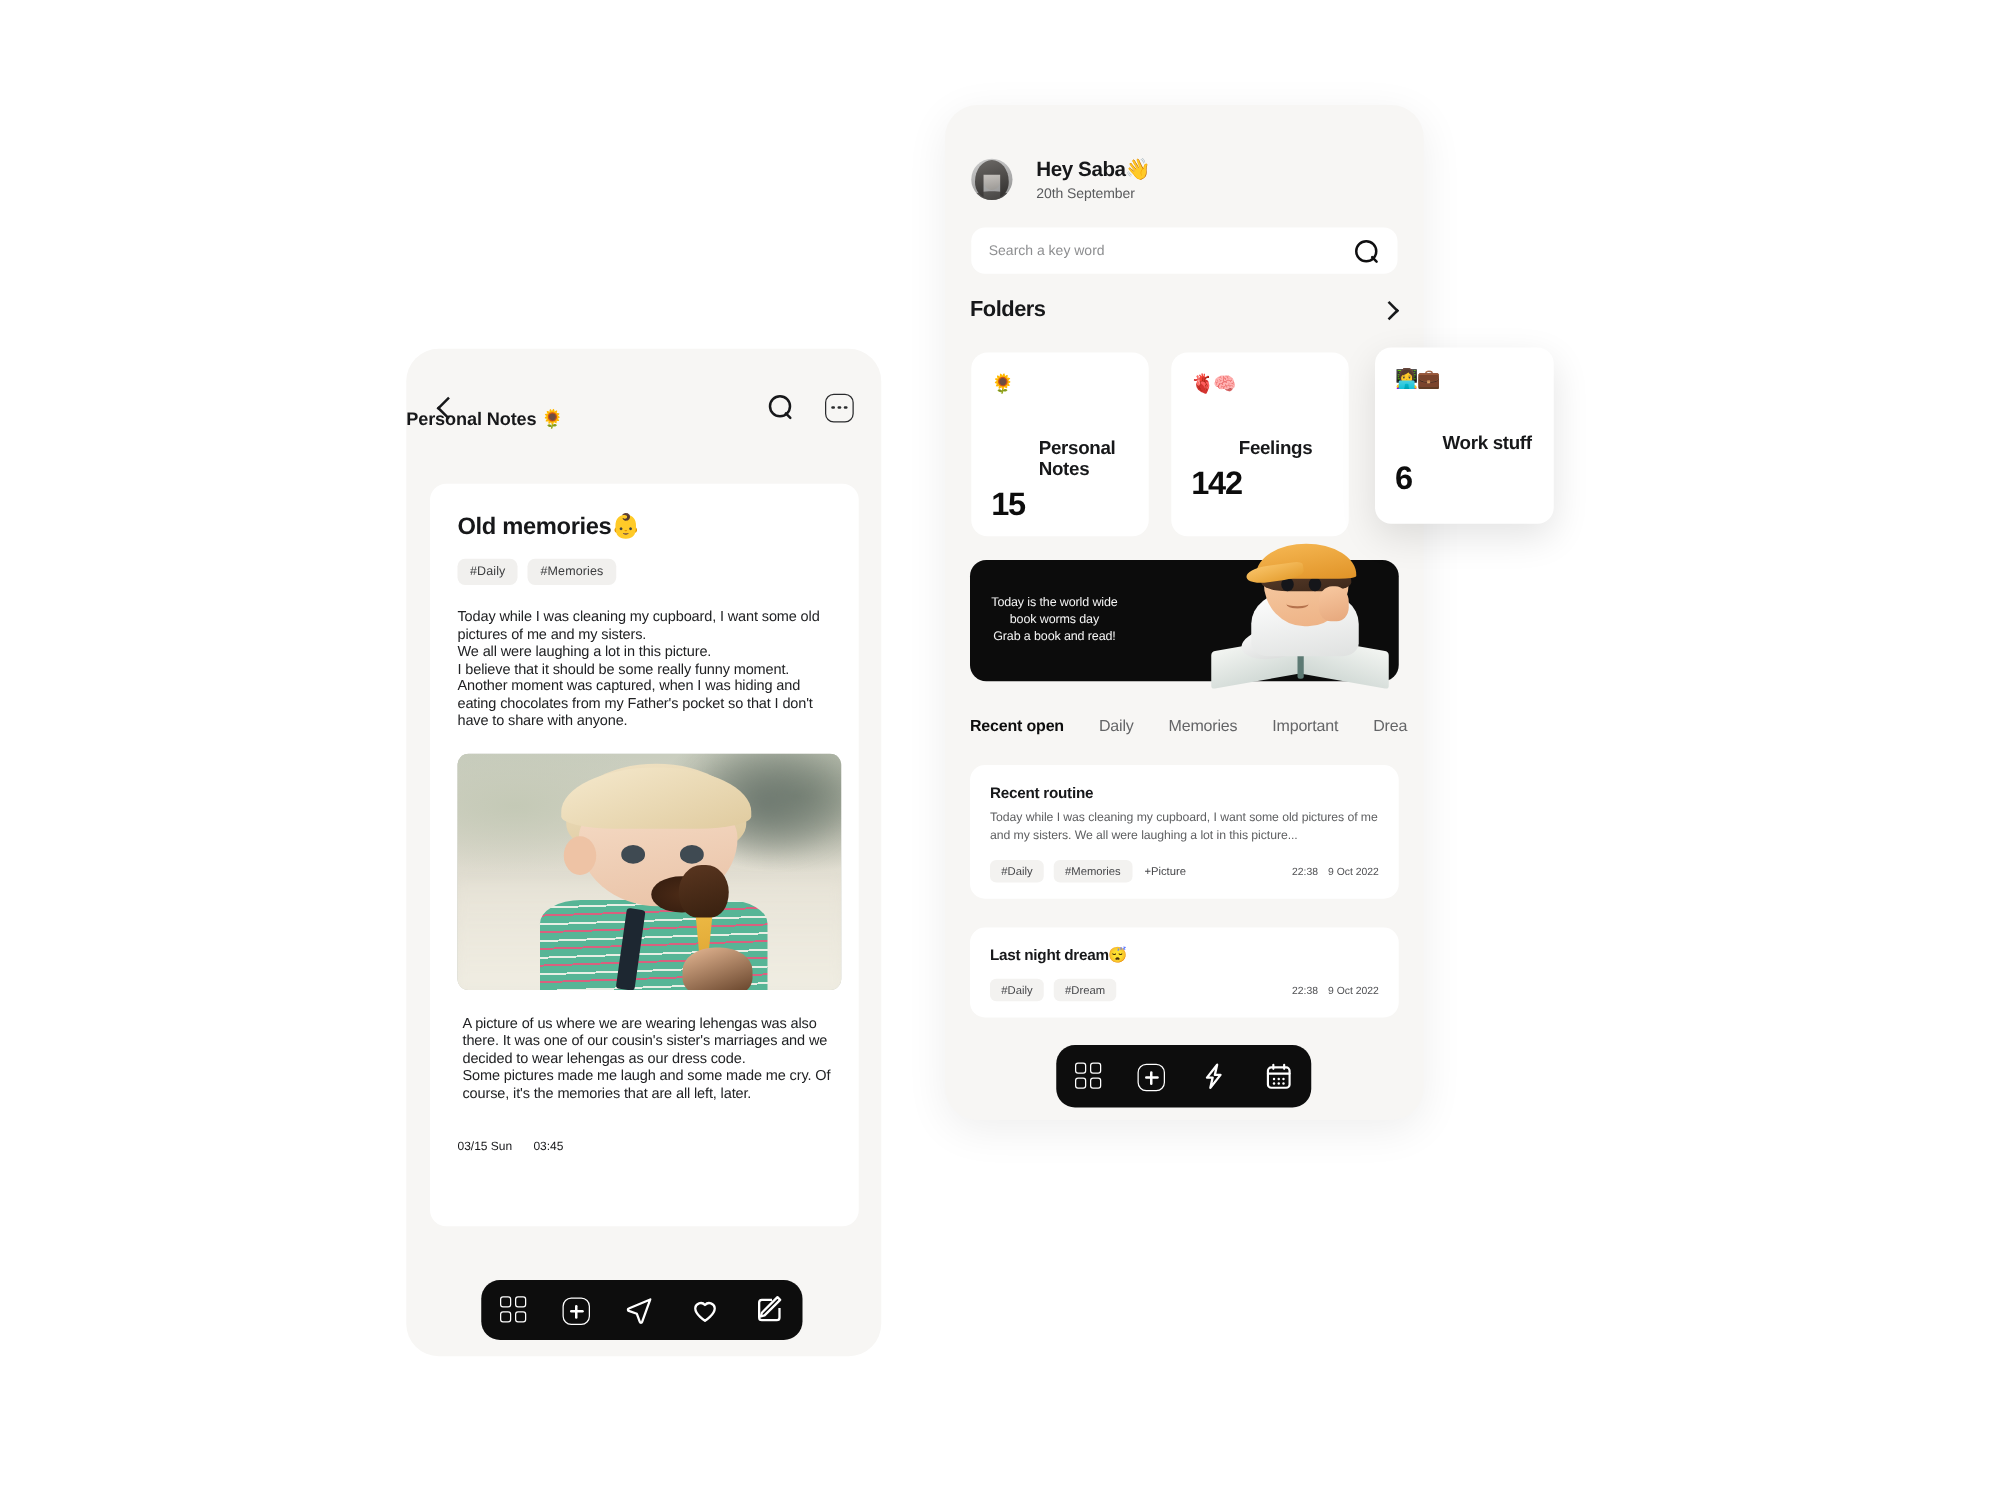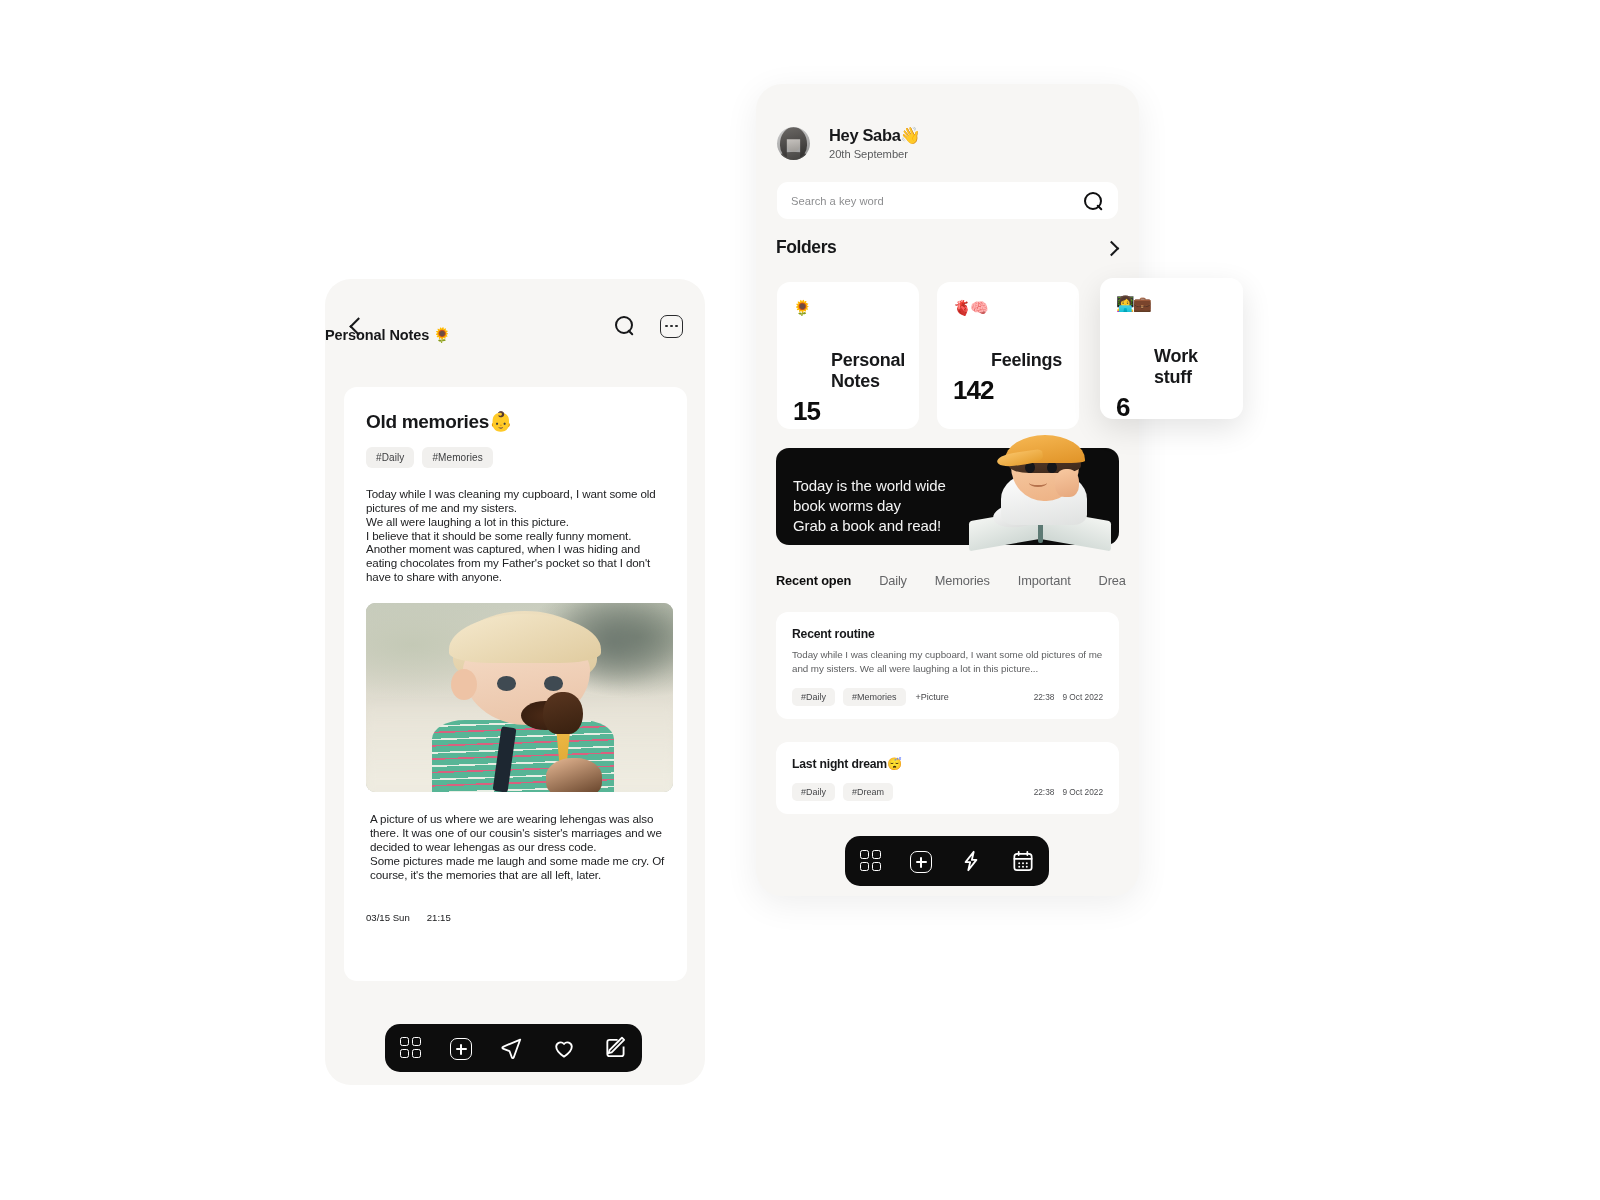--- a/index.html
+++ b/index.html
@@ -196,31 +196,31 @@
   .folders-title { font-size: 17.5px; font-weight: 700; color: #17181a; letter-spacing: -0.4px; }
   .chev-right { width: 16px; height: 16px; position: relative; cursor: pointer; }
   .chev-right::before { content:""; position:absolute; left:3px; top:3px; width:9px; height:9px;
     border-right: 2px solid #17181a; border-top: 2px solid #17181a; transform: rotate(45deg); }
 
   .folder-card {
     position: absolute; background: #ffffff; border-radius: 13px;
     padding: 18px 16px 0 16px; cursor: pointer;
   }
   .fc-emoji { font-size: 15px; line-height: 1; letter-spacing: -1px; }
-  .fc-label { font-size: 18px; font-weight: 600; color: #17181a; margin-top: 35px; letter-spacing: -0.25px; padding-left: 38px; }
+  .fc-label { font-size: 15px; font-weight: 600; color: #17181a; margin-top: 35px; letter-spacing: -0.25px; padding-left: 38px; }
   .fc-count { font-size: 26px; font-weight: 800; color: #0d0d0d; margin-top: 4px; letter-spacing: -1px; }
 
   .banner {
     position: absolute; left: 20px; top: 364px; width: 343px; height: 97px;
     background: #0c0c0c; border-radius: 13px; overflow: visible;
   }
   .banner-text {
     position: absolute; left: 17px; top: 28px;
-    font-size: 15px; line-height: 1.33; color: #f4f4f4;
-    white-space: pre-line; letter-spacing: -0.1px;
+    font-size: 10px; line-height: 1.33; color: #f4f4f4;
+    white-space: pre-line; letter-spacing: -0.1px; text-align: center;
   }
   .banner-art { position: absolute; right: 4px; bottom: 0px; width: 148px; height: 112px; }
   .ba-book { position:absolute; left:2px; bottom:0; width:142px; height:34px; }
   .ba-book-l { position:absolute; left:0; bottom:0; width:72px; height:30px;
     background: linear-gradient(170deg,#f3f5f2,#cdd6d2); transform: skewY(-10deg); border-radius: 3px 0 0 3px; }
   .ba-book-r { position:absolute; right:0; bottom:0; width:72px; height:30px;
     background: linear-gradient(190deg,#f3f5f2,#cdd6d2); transform: skewY(10deg); border-radius: 0 3px 3px 0; }
   .ba-book-sp { position:absolute; left:50%; bottom:2px; width:5px; height:26px; margin-left:-2.5px;
     background: #5d7a74; border-radius:2px; }
   .ba-torso { position:absolute; left:34px; bottom:20px; width:86px; height:52px;
@@ -316,21 +316,21 @@
           </div>
           <div class="ph-hand"></div>
         </div>
       </div>
 
       <div class="note-body-2">A picture of us where we are wearing lehengas was also there. It was one of our cousin's sister's marriages and we decided to wear lehengas as our dress code.
 Some pictures made me laugh and some made me cry. Of course, it's the memories that are all left, later.</div>
 
       <div class="note-stamp">
         <span>03/15 Sun</span>
-        <span>21:15</span>
+        <span>03:45</span>
       </div>
     </div>
 
     <div class="navbar" id="nav-left">
       <div class="nav-ic ic-grid">
         <i></i>
           <i></i>
           <i></i>
           <i></i>
       </div>

